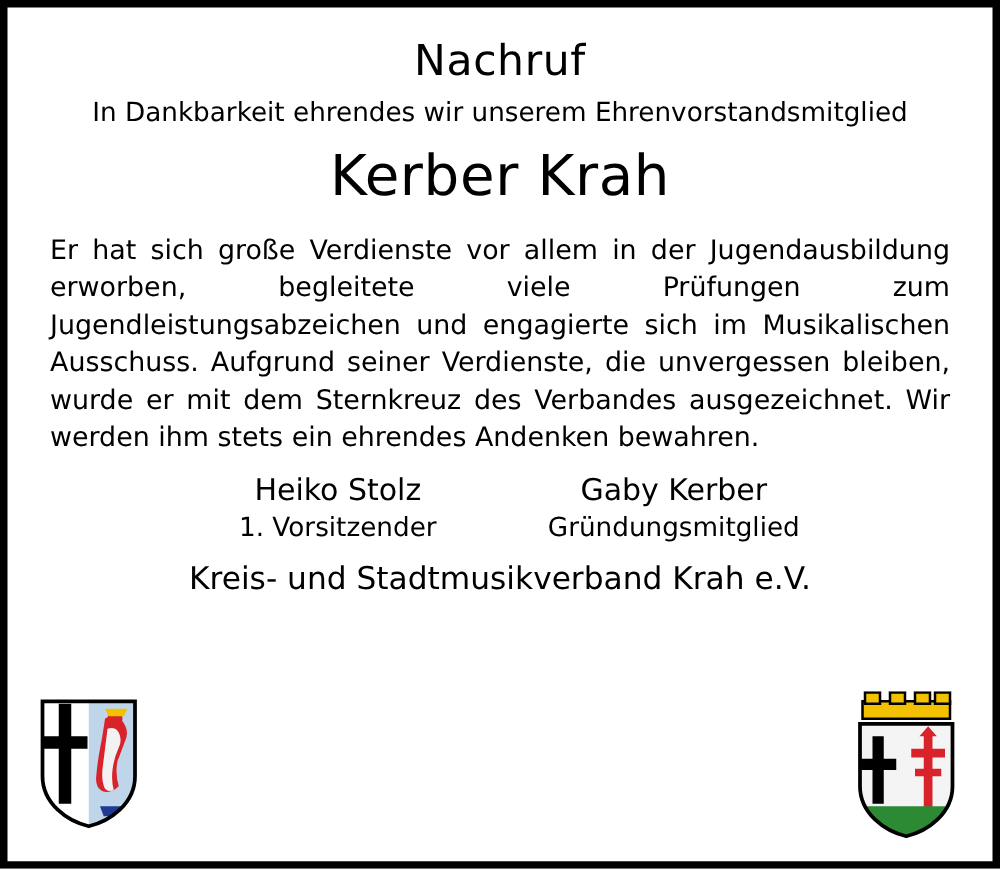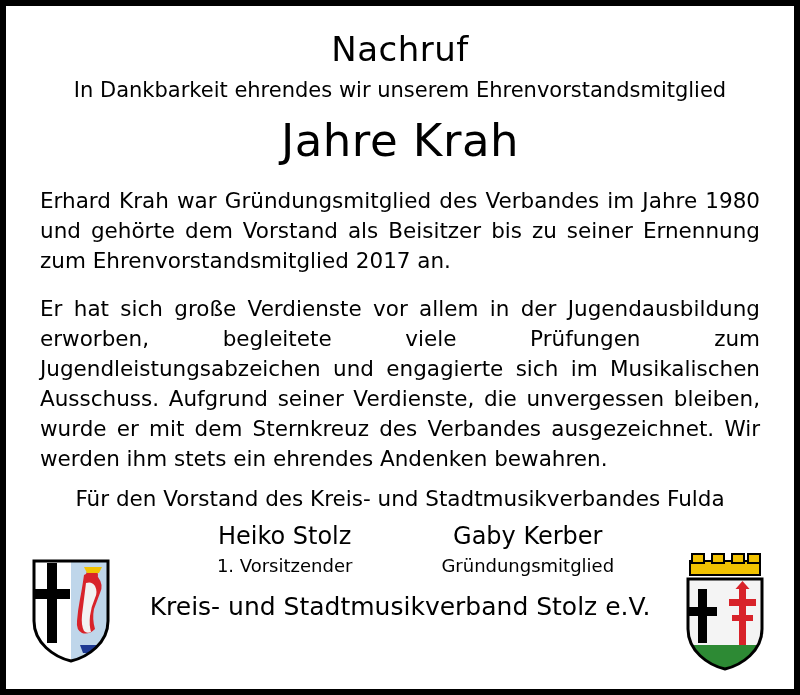--- a/index.html
+++ b/index.html
@@ -71,21 +71,21 @@
   .signatory {
     text-align: center;
     margin-left: 31px;
   }
   .sig-name {
     font-size: 24px;
     line-height: 32px;
     font-weight: 400;
   }
   .sig-role {
-    font-size: 18px;
+    font-size: 21px;
     line-height: 28px;
   }
   .footer-line {
     text-align: center;
     font-size: 25px;
     line-height: 34px;
     margin-top: 10px;
   }
   .crest {
     position: absolute;
@@ -105,40 +105,38 @@
 </style>
 </head>
 <body>
 
 <div class="obituary">
 
   <div class="title">Nachruf</div>
 
   <div class="subtitle">In Dankbarkeit ehrendes wir unserem Ehrenvorstandsmitglied</div>
 
-  <div class="name">Jahre Krah</div>
+  <div class="name">Kerber Krah</div>
 
-  <p class="para">Erhard Krah war Gründungsmitglied des Verbandes im Jahre 1980 und gehörte dem Vorstand als Beisitzer bis zu seiner Ernennung zum Ehrenvorstandsmitglied 2017 an.</p>
 
   <p class="para">Er hat sich große Verdienste vor allem in der Jugendausbildung erworben, begleitete viele Prüfungen zum Jugendleistungsabzeichen und engagierte sich im Musikalischen Ausschuss. Aufgrund seiner Verdienste, die unvergessen bleiben, wurde er mit dem Sternkreuz des Verbandes ausgezeichnet. Wir werden ihm stets ein ehrendes Andenken bewahren.</p>
 
-  <div class="board-line">Für den Vorstand des Kreis- und Stadtmusikverbandes Fulda</div>
 
   <div class="signatories">
     <div class="signatory">
       <div class="sig-name">Heiko Stolz</div>
       <div class="sig-role">1. Vorsitzender</div>
     </div>
     <div class="signatory">
       <div class="sig-name">Gaby Kerber</div>
       <div class="sig-role">Gründungsmitglied</div>
     </div>
   </div>
 
-  <div class="footer-line">Kreis- und Stadtmusikverband Stolz e.V.</div>
+  <div class="footer-line">Kreis- und Stadtmusikverband Krah e.V.</div>
 
   <span class="crest crest-left">
     <svg viewBox="0 0 78 104" width="78" height="104" xmlns="http://www.w3.org/2000/svg">
       <defs>
         <clipPath id="shieldL">
           <path d="M2 2 H76 V62 C76 84 56 98 39 102 C22 98 2 84 2 62 Z"></path>
         </clipPath>
       </defs>
       <g clip-path="url(#shieldL)">
         <rect x="0" y="0" width="39" height="104" fill="#ffffff"></rect>

